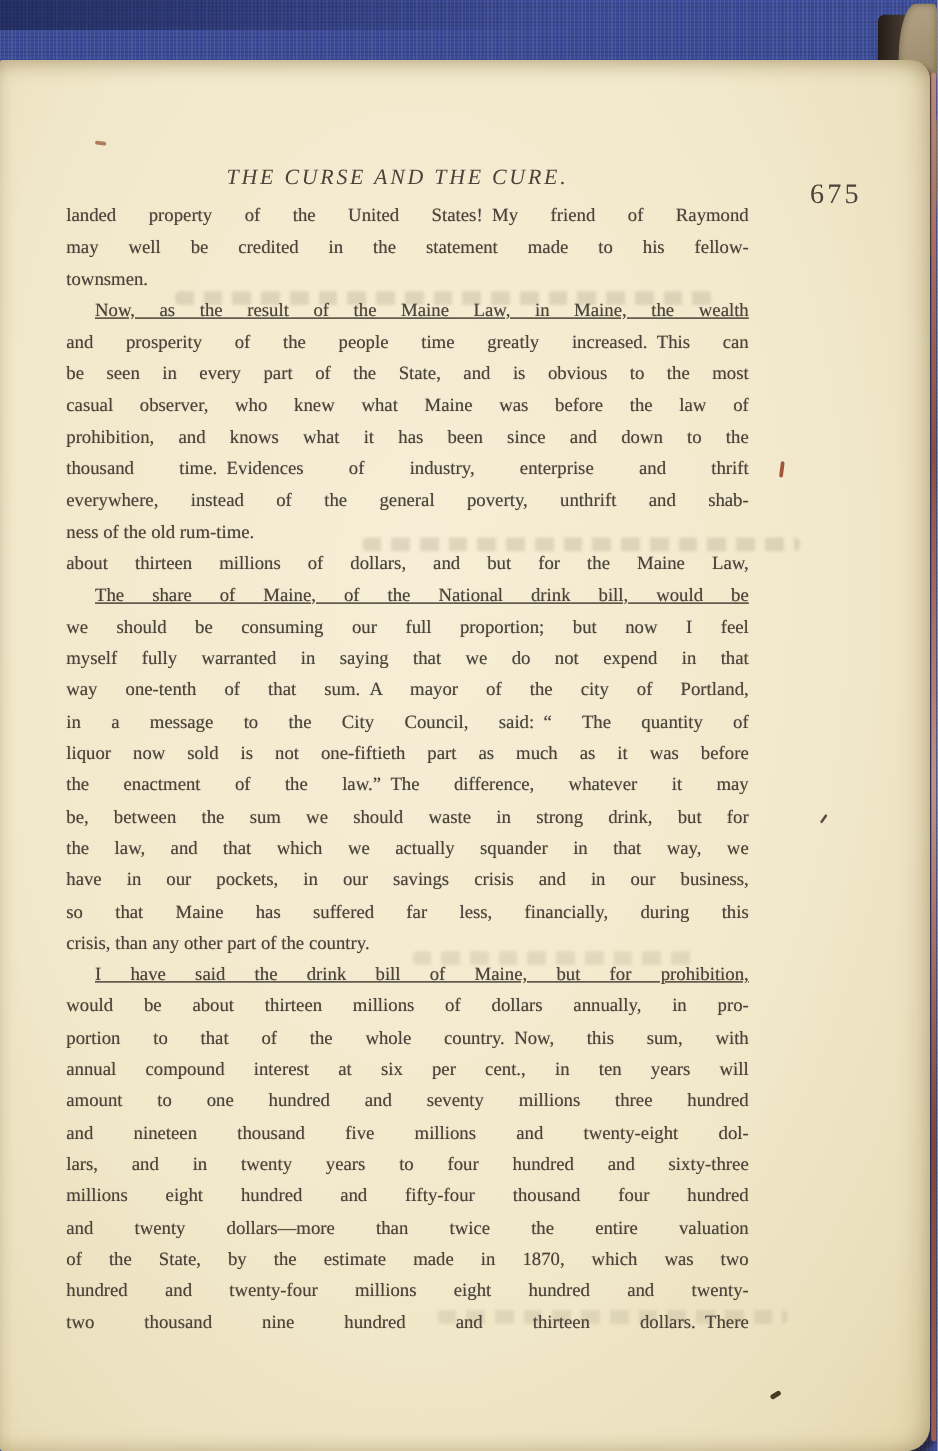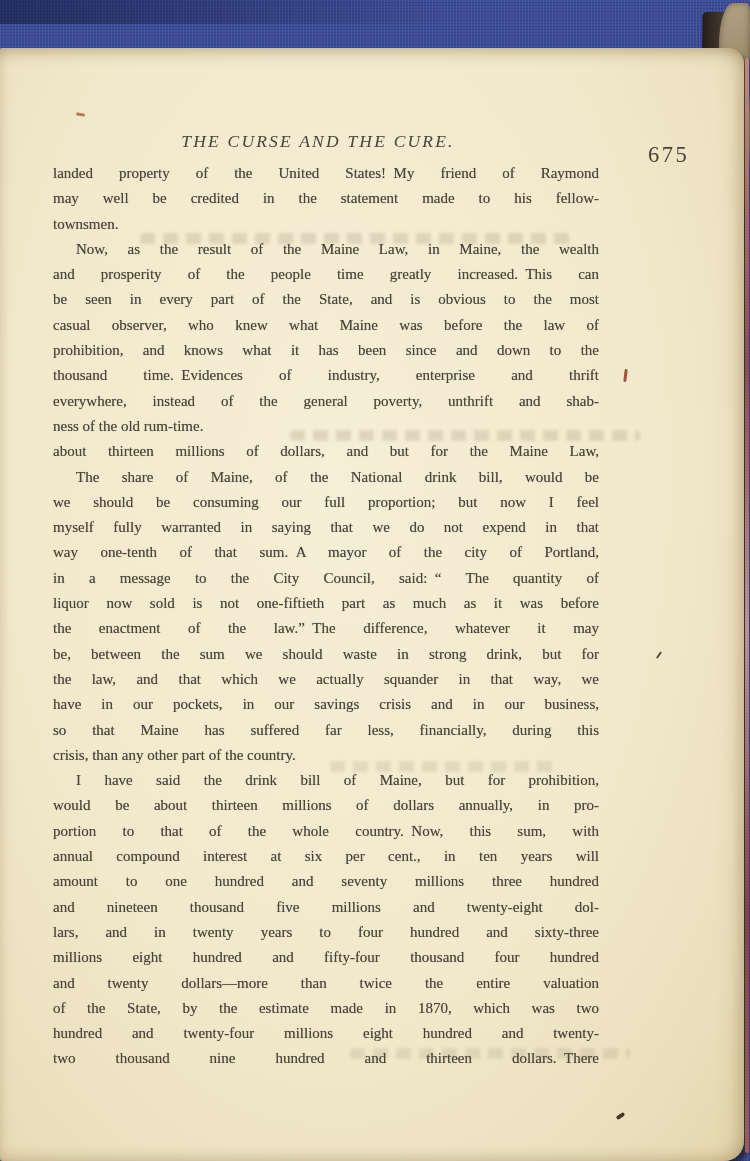--- a/index.html
+++ b/index.html
@@ -69,21 +69,21 @@
     position:absolute; left:648px; top:94px; font-size:22.5px; letter-spacing:2.5px;
     color:var(--ink,#4a443a);
   }
   .text-block {
     position:absolute; left:53px; top:113px; width:546px;
     font-size:15px; line-height:25.3px; color:var(--ink,#4a443a);
     text-shadow:0 0 0.7px rgba(72,62,50,0.55);
   }
   .line { text-align:justify; text-align-last:justify; white-space:normal; }
   .line.final { text-align-last:left; }
-  .line.indent { text-indent:23px; }
+  .line.indent { text-indent:23px;text-decoration:underline; }
 
   
   .ghost {
     position:absolute; height:11px; opacity:0.5; filter:blur(1.4px); border-radius:4px;
     background:repeating-linear-gradient(90deg, rgba(126,115,90,0.38) 0 15px, rgba(126,115,90,0) 15px 23px);
   }
   .ghost.g1 { left:140px; top:185px; width:430px; }
   .ghost.g2 { left:290px; top:382px; width:350px; }
   .ghost.g3 { left:330px; top:713px; width:230px; opacity:0.4; }
   .ghost.g4 { left:350px; top:1000px; width:280px; opacity:0.4; }

